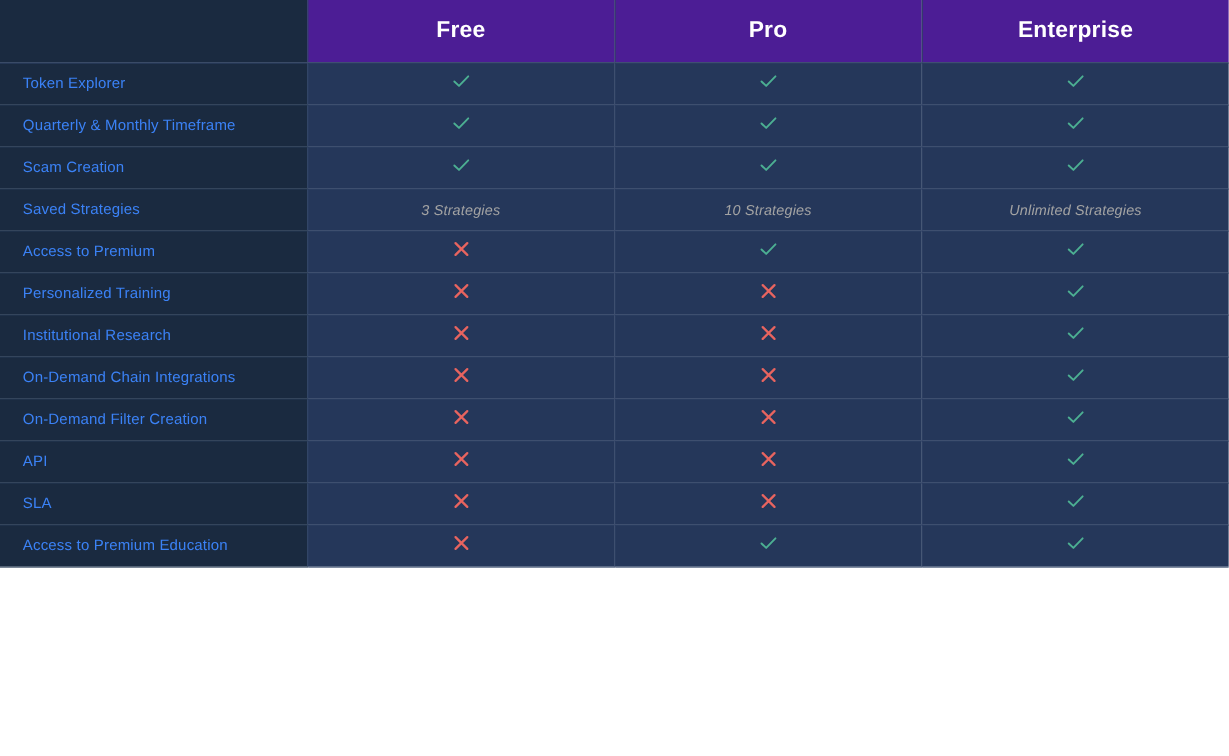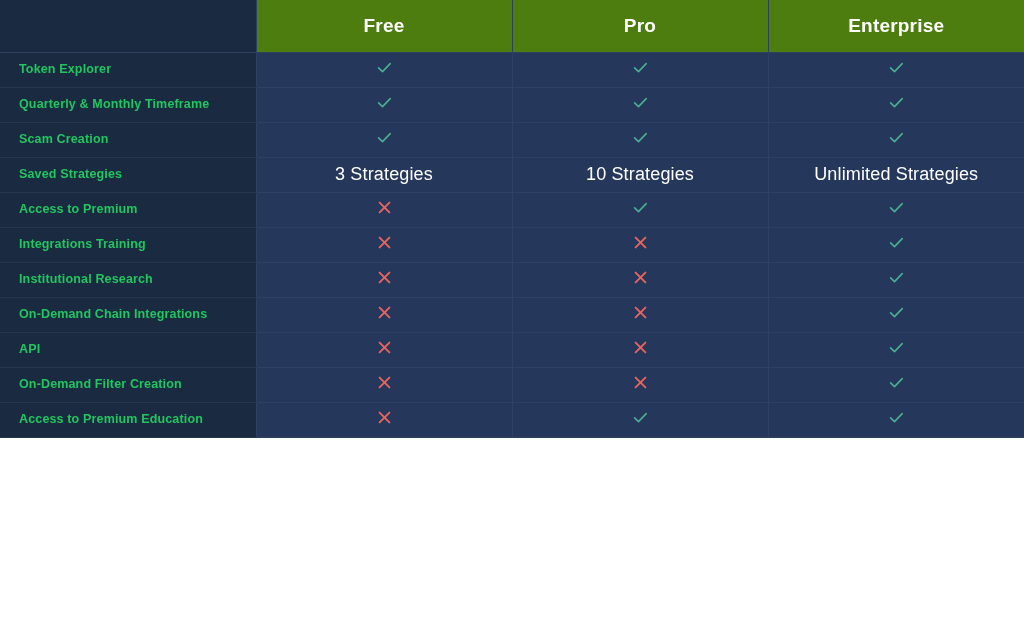--- a/index.html
+++ b/index.html
@@ -26,42 +26,42 @@
   col.c-plan    { width: 256px; }
 
   
   .thead-row { height: 52px; }
 
   .th-feature {
     background: #1a2a40;
     border-bottom: 1px solid #2e4164;
   }
   .th-plan {
-    background: #4d7c0f;
+    background: #4c1d95;
     border-bottom: 1px solid #2e4164;
     border-left: 1px solid #2e4164;
     text-align: center;
     vertical-align: middle;
     color: #ffffff;
     font-size: 19px;
     font-weight: bold;
     letter-spacing: 0.2px;
     padding: 0;
   }
 
   
   .row { height: 35px; }
   .row.tall { height: 48px; }
 
   .cell-feature {
     background: #1a2a40;
     border-bottom: 1px solid #243751;
-    color: #22c55e;
+    color: #3b82f6;
     font-size: 12.5px;
-    font-weight: 700;
+    font-weight: 400;
     letter-spacing: 0.15px;
     padding: 0 14px 0 19px;
     vertical-align: middle;
     line-height: 1.35;
   }
   .cell-plan {
     background: #25375a;
     border-bottom: 1px solid #2e4164;
     border-left: 1px solid #2e4164;
     text-align: center;
@@ -70,24 +70,25 @@
   }
 
   
   .mark {
     display: inline-block;
     line-height: 0;
   }
   .mark svg { display: block; }
 
   .text-value {
-    color: #ffffff;
-    font-size: 18px;
+    color: #a3a3a3;
+    font-size: 12px;
     font-weight: 500;
     letter-spacing: 0.15px;
+    font-style: italic;
   }
 </style>
 </head>
 <body>
 
 <table class="pricing-table">
   <colgroup>
     <col class="c-feature">
     <col class="c-plan">
     <col class="c-plan">
@@ -150,21 +151,21 @@
               <path d="M3.6 3.6 L13.4 13.4 M13.4 3.6 L3.6 13.4" fill="none" stroke="#e8645f" stroke-width="1.9" stroke-linecap="round"></path>
             </svg></span></td>
         <td class="cell-plan"><span class="mark"><svg width="19" height="19" viewBox="0 0 19 19">
               <path d="M3.6 9.9 L7.5 13.6 L15.2 5.6" fill="none" stroke="#4caf92" stroke-width="1.6" stroke-linecap="round" stroke-linejoin="round"></path>
             </svg></span></td>
         <td class="cell-plan"><span class="mark"><svg width="19" height="19" viewBox="0 0 19 19">
               <path d="M3.6 9.9 L7.5 13.6 L15.2 5.6" fill="none" stroke="#4caf92" stroke-width="1.6" stroke-linecap="round" stroke-linejoin="round"></path>
             </svg></span></td>
       </tr>
       <tr class="row">
-        <td class="cell-feature">Integrations Training</td>
+        <td class="cell-feature">Personalized Training</td>
         <td class="cell-plan"><span class="mark"><svg width="17" height="17" viewBox="0 0 17 17">
               <path d="M3.6 3.6 L13.4 13.4 M13.4 3.6 L3.6 13.4" fill="none" stroke="#e8645f" stroke-width="1.9" stroke-linecap="round"></path>
             </svg></span></td>
         <td class="cell-plan"><span class="mark"><svg width="17" height="17" viewBox="0 0 17 17">
               <path d="M3.6 3.6 L13.4 13.4 M13.4 3.6 L3.6 13.4" fill="none" stroke="#e8645f" stroke-width="1.9" stroke-linecap="round"></path>
             </svg></span></td>
         <td class="cell-plan"><span class="mark"><svg width="19" height="19" viewBox="0 0 19 19">
               <path d="M3.6 9.9 L7.5 13.6 L15.2 5.6" fill="none" stroke="#4caf92" stroke-width="1.6" stroke-linecap="round" stroke-linejoin="round"></path>
             </svg></span></td>
       </tr>
@@ -186,33 +187,45 @@
               <path d="M3.6 3.6 L13.4 13.4 M13.4 3.6 L3.6 13.4" fill="none" stroke="#e8645f" stroke-width="1.9" stroke-linecap="round"></path>
             </svg></span></td>
         <td class="cell-plan"><span class="mark"><svg width="17" height="17" viewBox="0 0 17 17">
               <path d="M3.6 3.6 L13.4 13.4 M13.4 3.6 L3.6 13.4" fill="none" stroke="#e8645f" stroke-width="1.9" stroke-linecap="round"></path>
             </svg></span></td>
         <td class="cell-plan"><span class="mark"><svg width="19" height="19" viewBox="0 0 19 19">
               <path d="M3.6 9.9 L7.5 13.6 L15.2 5.6" fill="none" stroke="#4caf92" stroke-width="1.6" stroke-linecap="round" stroke-linejoin="round"></path>
             </svg></span></td>
       </tr>
       <tr class="row">
+        <td class="cell-feature">On-Demand Filter Creation</td>
+        <td class="cell-plan"><span class="mark"><svg width="17" height="17" viewBox="0 0 17 17">
+              <path d="M3.6 3.6 L13.4 13.4 M13.4 3.6 L3.6 13.4" fill="none" stroke="#e8645f" stroke-width="1.9" stroke-linecap="round"></path>
+            </svg></span></td>
+        <td class="cell-plan"><span class="mark"><svg width="17" height="17" viewBox="0 0 17 17">
+              <path d="M3.6 3.6 L13.4 13.4 M13.4 3.6 L3.6 13.4" fill="none" stroke="#e8645f" stroke-width="1.9" stroke-linecap="round"></path>
+            </svg></span></td>
+        <td class="cell-plan"><span class="mark"><svg width="19" height="19" viewBox="0 0 19 19">
+              <path d="M3.6 9.9 L7.5 13.6 L15.2 5.6" fill="none" stroke="#4caf92" stroke-width="1.6" stroke-linecap="round" stroke-linejoin="round"></path>
+            </svg></span></td>
+      </tr>
+      <tr class="row">
         <td class="cell-feature">API</td>
         <td class="cell-plan"><span class="mark"><svg width="17" height="17" viewBox="0 0 17 17">
               <path d="M3.6 3.6 L13.4 13.4 M13.4 3.6 L3.6 13.4" fill="none" stroke="#e8645f" stroke-width="1.9" stroke-linecap="round"></path>
             </svg></span></td>
         <td class="cell-plan"><span class="mark"><svg width="17" height="17" viewBox="0 0 17 17">
               <path d="M3.6 3.6 L13.4 13.4 M13.4 3.6 L3.6 13.4" fill="none" stroke="#e8645f" stroke-width="1.9" stroke-linecap="round"></path>
             </svg></span></td>
         <td class="cell-plan"><span class="mark"><svg width="19" height="19" viewBox="0 0 19 19">
               <path d="M3.6 9.9 L7.5 13.6 L15.2 5.6" fill="none" stroke="#4caf92" stroke-width="1.6" stroke-linecap="round" stroke-linejoin="round"></path>
             </svg></span></td>
       </tr>
       <tr class="row">
-        <td class="cell-feature">On-Demand Filter Creation</td>
+        <td class="cell-feature">SLA</td>
         <td class="cell-plan"><span class="mark"><svg width="17" height="17" viewBox="0 0 17 17">
               <path d="M3.6 3.6 L13.4 13.4 M13.4 3.6 L3.6 13.4" fill="none" stroke="#e8645f" stroke-width="1.9" stroke-linecap="round"></path>
             </svg></span></td>
         <td class="cell-plan"><span class="mark"><svg width="17" height="17" viewBox="0 0 17 17">
               <path d="M3.6 3.6 L13.4 13.4 M13.4 3.6 L3.6 13.4" fill="none" stroke="#e8645f" stroke-width="1.9" stroke-linecap="round"></path>
             </svg></span></td>
         <td class="cell-plan"><span class="mark"><svg width="19" height="19" viewBox="0 0 19 19">
               <path d="M3.6 9.9 L7.5 13.6 L15.2 5.6" fill="none" stroke="#4caf92" stroke-width="1.6" stroke-linecap="round" stroke-linejoin="round"></path>
             </svg></span></td>
       </tr>

